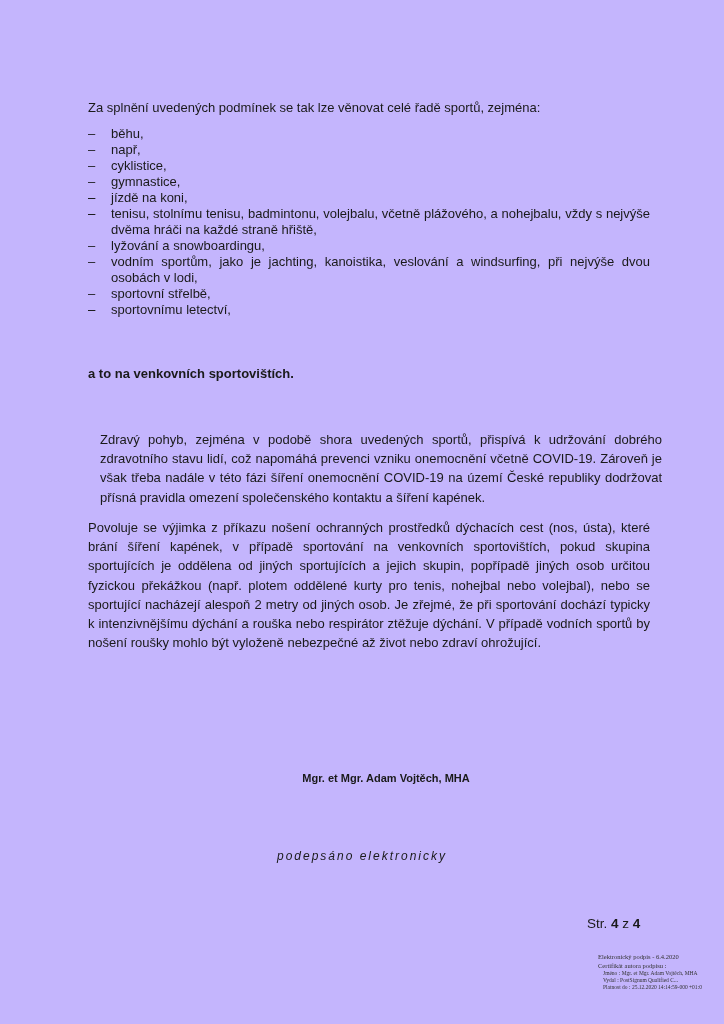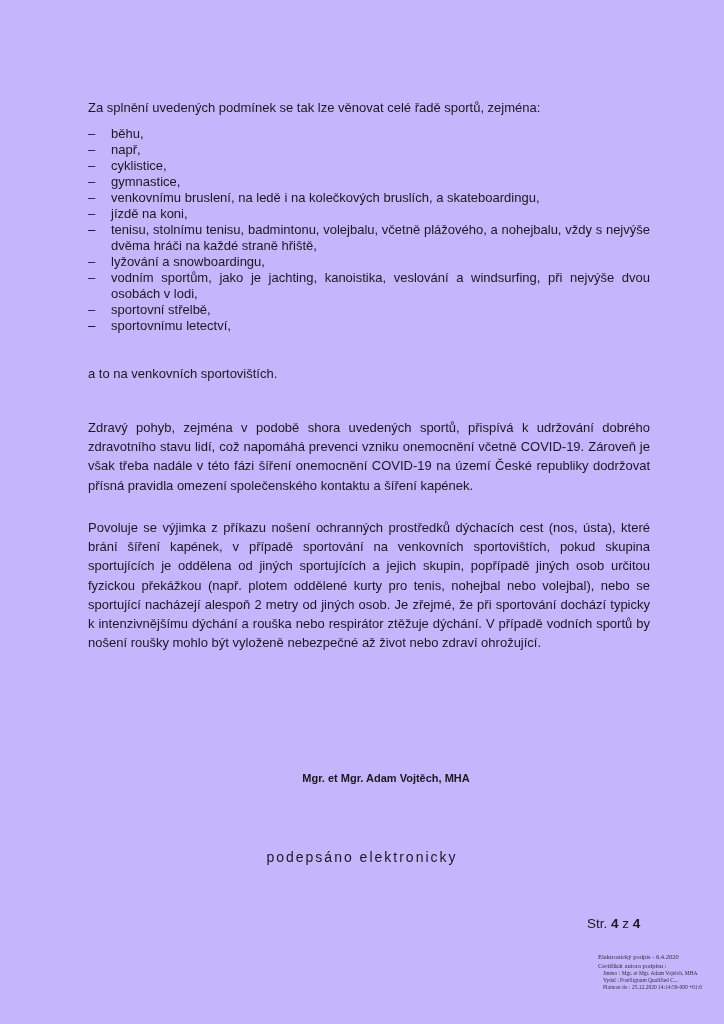--- a/index.html
+++ b/index.html
@@ -4,59 +4,59 @@
 <style>
   html, body { margin:0; padding:0; background:#ffffff; }
   body { width:724px; height:1024px; position:relative; overflow:hidden;
          font-family:"Liberation Sans", sans-serif; color:#1a1a1a; }
   .page { position:absolute; left:0; top:0; width:724px; height:1024px; background:#c4b5fd; }
   .text { font-size:13px; line-height:16px; }
   .intro { position:absolute; left:88px; top:100px; width:570px; }
   .list { position:absolute; left:88px; top:126px; width:562px; margin:0; padding:0; list-style:none; }
   .list li { position:relative; padding-left:23px; text-align:justify; text-align-last:left; }
   .list li .dash { position:absolute; left:0; top:0; }
-  .outro { position:absolute; left:88px; top:366px; width:570px; }
+  .outro { position:absolute; left:88px; top:366px; width:570px;font-weight:bold; }
   .para { position:absolute; left:88px; width:562px; text-align:justify; line-height:19.2px; }
   .p1 { top:418px; }
   .p2 { top:518px; }
   .sig { position:absolute; left:0; width:724px; text-align:center; }
   .sig-name { top:772px; font-weight:bold; font-size:11px;margin-left:24px; }
   .sig-role { top:795px; font-size:13.5px; }
-  .sig-note { top:849px; font-size:14px; letter-spacing:2px; }
+  .sig-note { top:849px; font-style:italic; font-size:12px; letter-spacing:2px; }
   .page-num { position:absolute; left:587px; top:916px; font-size:13.5px; }
   .page-num b { font-weight:bold; }
   .esig { position:absolute; left:598px; top:952px; font-family:"Liberation Serif", serif; font-size:6.5px; line-height:9px; color:#333; }
   .esig .indent { padding-left:5px; font-size:5.5px; line-height:7px; }
 </style>
 </head>
 <body>
 
 <div class="page">
 
   <div class="text intro">Za splnění uvedených podmínek se tak lze věnovat celé řadě sportů, zejména:</div>
 
   <ul class="text list">
     <li><span class="dash">–</span><span>běhu,</span></li>
     <li><span class="dash">–</span><span>např,</span></li>
     <li><span class="dash">–</span><span>cyklistice,</span></li>
     <li><span class="dash">–</span><span>gymnastice,</span></li>
-    <li><span class="dash">–</span><span>venkovnímu bruslení, na ledě i na kolečkových bruslích, a skateboardingu,</span></li>
+    <li><span class="dash">–</span></li>
     <li><span class="dash">–</span><span>jízdě na koni,</span></li>
     <li><span class="dash">–</span></li>
     <li><span class="dash">–</span><span>tenisu, stolnímu tenisu, badmintonu, volejbalu, včetně plážového, a nohejbalu, vždy s nejvýše dvěma hráči na každé straně hřiště,</span></li>
     <li><span class="dash">–</span><span>lyžování a snowboardingu,</span></li>
     <li><span class="dash">–</span><span>vodním sportům, jako je jachting, kanoistika, veslování a windsurfing, při nejvýše dvou osobách v lodi,</span></li>
     <li><span class="dash">–</span><span>sportovní střelbě,</span></li>
     <li><span class="dash">–</span></li>
     <li><span class="dash">–</span><span>sportovnímu letectví,</span></li>
   </ul>
 
   <div class="text outro">a to na venkovních sportovištích.</div>
 
-  <p class="text para p1" style="margin:0;">Zdravý pohyb, zejména v podobě shora uvedených sportů, přispívá k udržování dobrého zdravotního stavu lidí, což napomáhá prevenci vzniku onemocnění včetně COVID-19. Zároveň je však třeba nadále v této fázi šíření onemocnění COVID-19 na území České republiky dodržovat přísná pravidla omezení společenského kontaktu a šíření kapének.</p>
+  <p class="text para p1" style="margin:12px;">Zdravý pohyb, zejména v podobě shora uvedených sportů, přispívá k udržování dobrého zdravotního stavu lidí, což napomáhá prevenci vzniku onemocnění včetně COVID-19. Zároveň je však třeba nadále v této fázi šíření onemocnění COVID-19 na území České republiky dodržovat přísná pravidla omezení společenského kontaktu a šíření kapének.</p>
 
   <p class="text para p2" style="margin:0;">Povoluje se výjimka z příkazu nošení ochranných prostředků dýchacích cest (nos, ústa), které brání šíření kapének, v případě sportování na venkovních sportovištích, pokud skupina sportujících je oddělena od jiných sportujících a jejich skupin, popřípadě jiných osob určitou fyzickou překážkou (např. plotem oddělené kurty pro tenis, nohejbal nebo volejbal), nebo se sportující nacházejí alespoň 2 metry od jiných osob. Je zřejmé, že při sportování dochází typicky k intenzivnějšímu dýchání a rouška nebo respirátor ztěžuje dýchání. V případě vodních sportů by nošení roušky mohlo být vyloženě nebezpečné až život nebo zdraví ohrožující.</p>
 
   <div class="sig sig-name">Mgr. et Mgr. Adam Vojtěch, MHA</div>
   <div class="sig sig-note">podepsáno elektronicky</div>
 
   <div class="page-num">
     <span>Str.</span>
     <b>4</b>
     <span>z</span>

